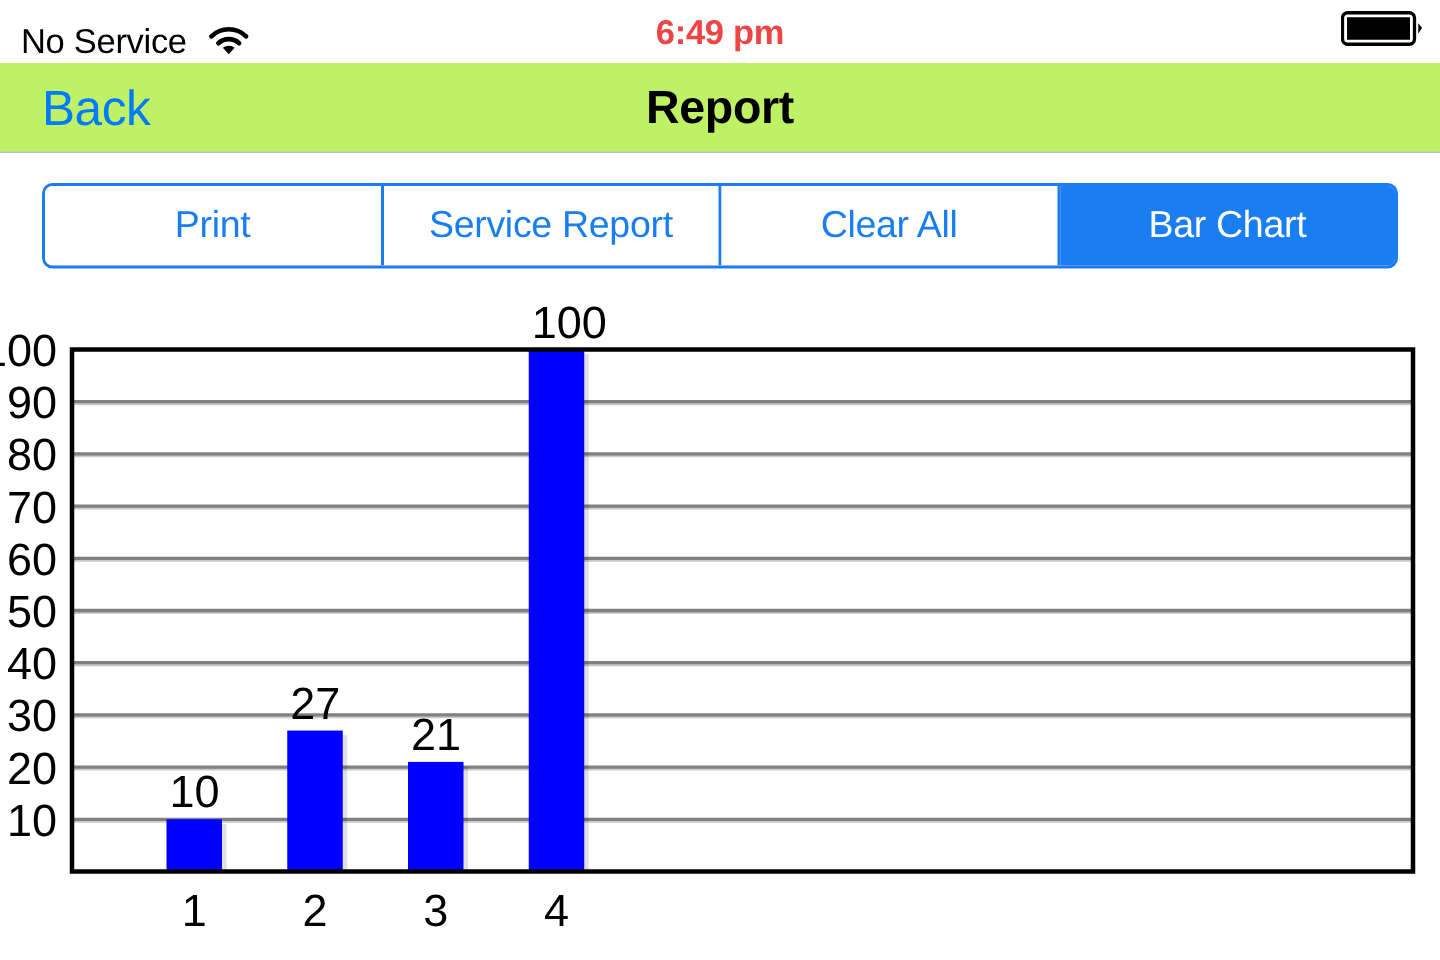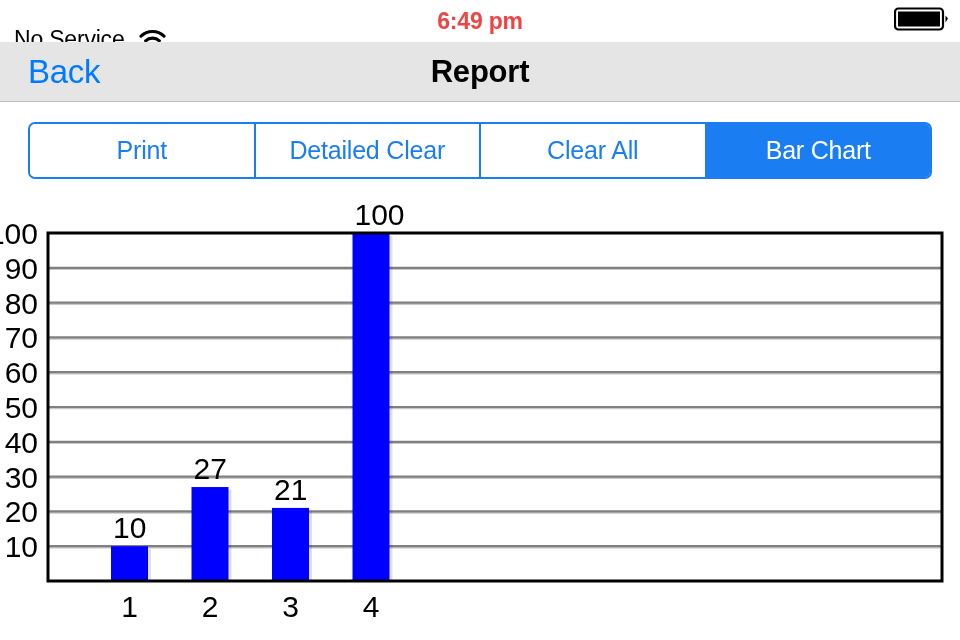--- a/index.html
+++ b/index.html
@@ -20,21 +20,21 @@
   #status-bar {
     position: absolute;
     top: 0; left: 0;
     width: 960px;
     height: 42px;
     background: #ffffff;
   }
   #status-left {
     position: absolute;
     left: 14px;
-    top: 18px;
+    top: 6px;
     height: 42px;
     display: flex;
     align-items: center;
     gap: 14px;
   }
   #status-carrier {
     font-size: 23px;
     color: #000;
     letter-spacing: -0.2px;
   }
@@ -59,21 +59,21 @@
     display: flex;
     align-items: center;
   }
 
   
   #nav-bar {
     position: absolute;
     top: 42px; left: 0;
     width: 960px;
     height: 60px;
-    background: #e5e5e5;
+    background: #bef264;
     border-bottom: 1px solid #bdbdbd;
     box-sizing: border-box;
     padding-left: 29px;
   }
   #back-button {
     position: absolute;
     left: 28px;
     top: 0;
     height: 59px;
     display: flex;
@@ -175,21 +175,21 @@
     <span>Back</span>
   </div>
   <div id="nav-title">Report</div>
 </div>
 
 <div id="segmented-control">
   <div class="segment">
     <span>Print</span>
   </div>
   <div class="segment">
-    <span>Detailed Clear</span>
+    <span>Service Report</span>
   </div>
   <div class="segment">
     <span>Clear All</span>
   </div>
   <div class="segment selected">
     <span>Bar Chart</span>
   </div>
 </div>
 
 <div id="chart-area">

